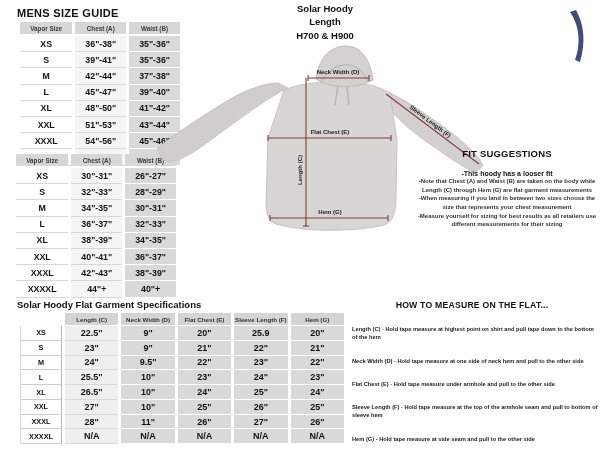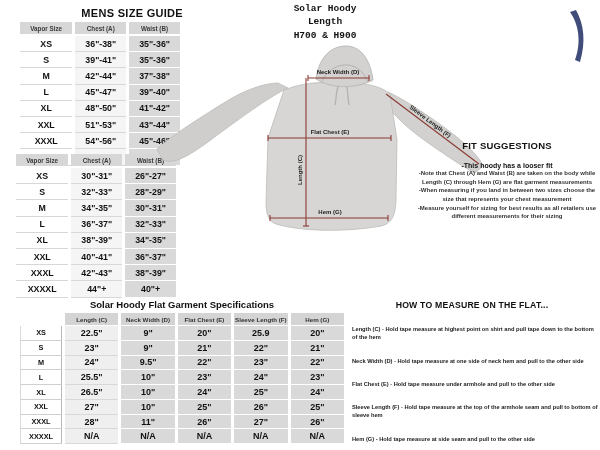--- a/index.html
+++ b/index.html
@@ -2,42 +2,42 @@
 <html style="--measure-line: #8a3a33;"><head>
 <meta charset="utf-8">
 <style>
   * { margin:0; padding:0; box-sizing:border-box; }
   html,body { width:600px; height:450px; background:#fff; overflow:hidden;
               font-family:"Liberation Sans", sans-serif; color:#111; position:relative; }
   .abs { position:absolute; }
 
   
   .guide { width:166px; }
-  .guide-title { text-align:right; font-size:11px; font-weight:bold; letter-spacing:.3px; margin-bottom:3px; }
+  .guide-title { text-align:left; font-size:11px; font-weight:bold; letter-spacing:.3px; margin-bottom:3px; }
   table.size-table { width:100%; table-layout:fixed; border-collapse:separate; border-spacing:3px 0; }
   table.size-table th { background:#d7d7d7; font-size:6.3px; font-weight:bold; color:#3a3a3a;
                         padding:3px 0 2px; border-bottom:2px solid #fff; }
   table.size-table td { font-size:8.8px; font-weight:bold; text-align:center; padding:2.6px 0;
                         background:#fff; border-bottom:1px solid #d8d8d8; }
   table.size-table td:nth-child(2){ background:#f5f5f5; }
   table.size-table td:nth-child(3){ background:#d9d9d9; border-bottom:1px solid #fff; }
   table.size-table col.c1{ width:34%; } table.size-table col.c2{ width:33%; } table.size-table col.c3{ width:33%; }
 
   
   .product-title { text-align:center; font-size:9.5px; font-weight:bold; line-height:1.4; }
 
   
   .fit { width:182px; text-align:center; }
   .fit-title { font-size:9.5px; font-weight:bold; letter-spacing:.2px; }
   .fit-intro { font-size:7px; font-weight:bold; margin-top:11px; }
   .fit-line { font-size:6px; font-weight:bold; color:#333; line-height:1.45; }
 
   
   .specs-wrap { width:330px; }
-  .specs-title { text-align:center; font-size:9.5px; font-weight:bold; margin-bottom:3px; }
+  .specs-title { font-size:9.5px; font-weight:bold; margin-bottom:3px; }
   table.specs { width:100%; table-layout:fixed; border-collapse:separate; border-spacing:3px 0; }
   table.specs th { background:#d4d4d4; font-size:6.2px; font-weight:bold; color:#333;
                    padding:2.5px 0; white-space:nowrap; overflow:visible; border-bottom:1px solid #fff; }
   table.specs th:first-child { background:transparent; width:42px; }
   table.specs td { background:#d9d9d9; font-size:9px; font-weight:bold; text-align:center;
                    padding:1.9px 0; border-bottom:1.5px solid #fff; }
   table.specs td:first-child { background:#fff; font-size:7.3px; border-right:1px solid #b9b9b9;
                    border-left:1px solid #dadada; border-bottom:1px solid #cfcfcf; }
   table.specs td:nth-child(2){ background:#efefef; border-bottom:1px solid #d8d8d8; }
 
@@ -165,21 +165,21 @@
         </tr>
         <tr>
           <td>XXXXL</td>
           <td>44"+</td>
           <td>40"+</td>
         </tr>
       </tbody>
     </table>
 </div>
 
-<div class="abs product-title" style="left:230px; top:2px; width:190px;font-family:Liberation Mono, monospace;">
+<div class="abs product-title" style="left:230px; top:2px; width:190px;">
   <div>Solar Hoody</div>
   <div>Length</div>
   <div>H700 &amp; H900</div>
 </div>
 
 <svg class="abs" style="left:150px; top:38px;" width="345" height="197" viewBox="0 0 345 197">
 
   <path d="M138,50 C120,58 85,84 58,104 C40,117 24,127 13,122 L7,111 C20,99 52,78 82,60 C98,51 116,45 128,45 Z" fill="#cfcecc" stroke="#bcbbb9" stroke-width="0.8"></path>
 
   <path d="M238,54 C258,63 288,84 308,100 C321,111 330,120 333,128 L325,135 C313,129 292,115 270,99 C255,88 243,76 237,67 Z" fill="#d2d1cf" stroke="#bcbbb9" stroke-width="0.8"></path>
@@ -211,21 +211,21 @@
   <text class="measure-label" x="180" y="96" text-anchor="middle">Flat Chest (E)</text>
   <text class="measure-label" x="152" y="132" text-anchor="middle" transform="rotate(-90 152 132)">Length (C)</text>
   <text class="measure-label" x="180" y="176" text-anchor="middle">Hem (G)</text>
   <text class="measure-label" x="279" y="85" text-anchor="middle" transform="rotate(37 279 85)">Sleeve Length (F)</text>
 </svg>
 
 <svg class="abs" style="left:566px; top:10px;" width="26" height="52" viewBox="0 0 26 52">
   <path d="M10,0 C18,14 20,32 14,52 L9,50 C16,31 12,13 4,2 Z" fill="#2b3a6d" opacity="0.9"></path>
 </svg>
 
-<div class="abs fit" style="left:416px; top:140px;">
+<div class="abs fit" style="left:416px; top:148px;">
   <div class="fit-title">FIT SUGGESTIONS</div>
   <div class="fit-intro">-This hoody has a looser fit</div>
   <div>
       <div class="fit-line">-Note that Chest (A) and Waist (B) are taken on the body while Length (C) through Hem (G) are flat garment measurements</div>
       <div class="fit-line">-When measuring if you land in between two sizes choose the size that represents your chest measurement</div>
       <div class="fit-line">-Measure yourself for sizing for best results as all retailers use different measurements for their sizing</div>
     </div>
 </div>
 
 <div class="abs specs-wrap" style="left:17px; top:299px;">

